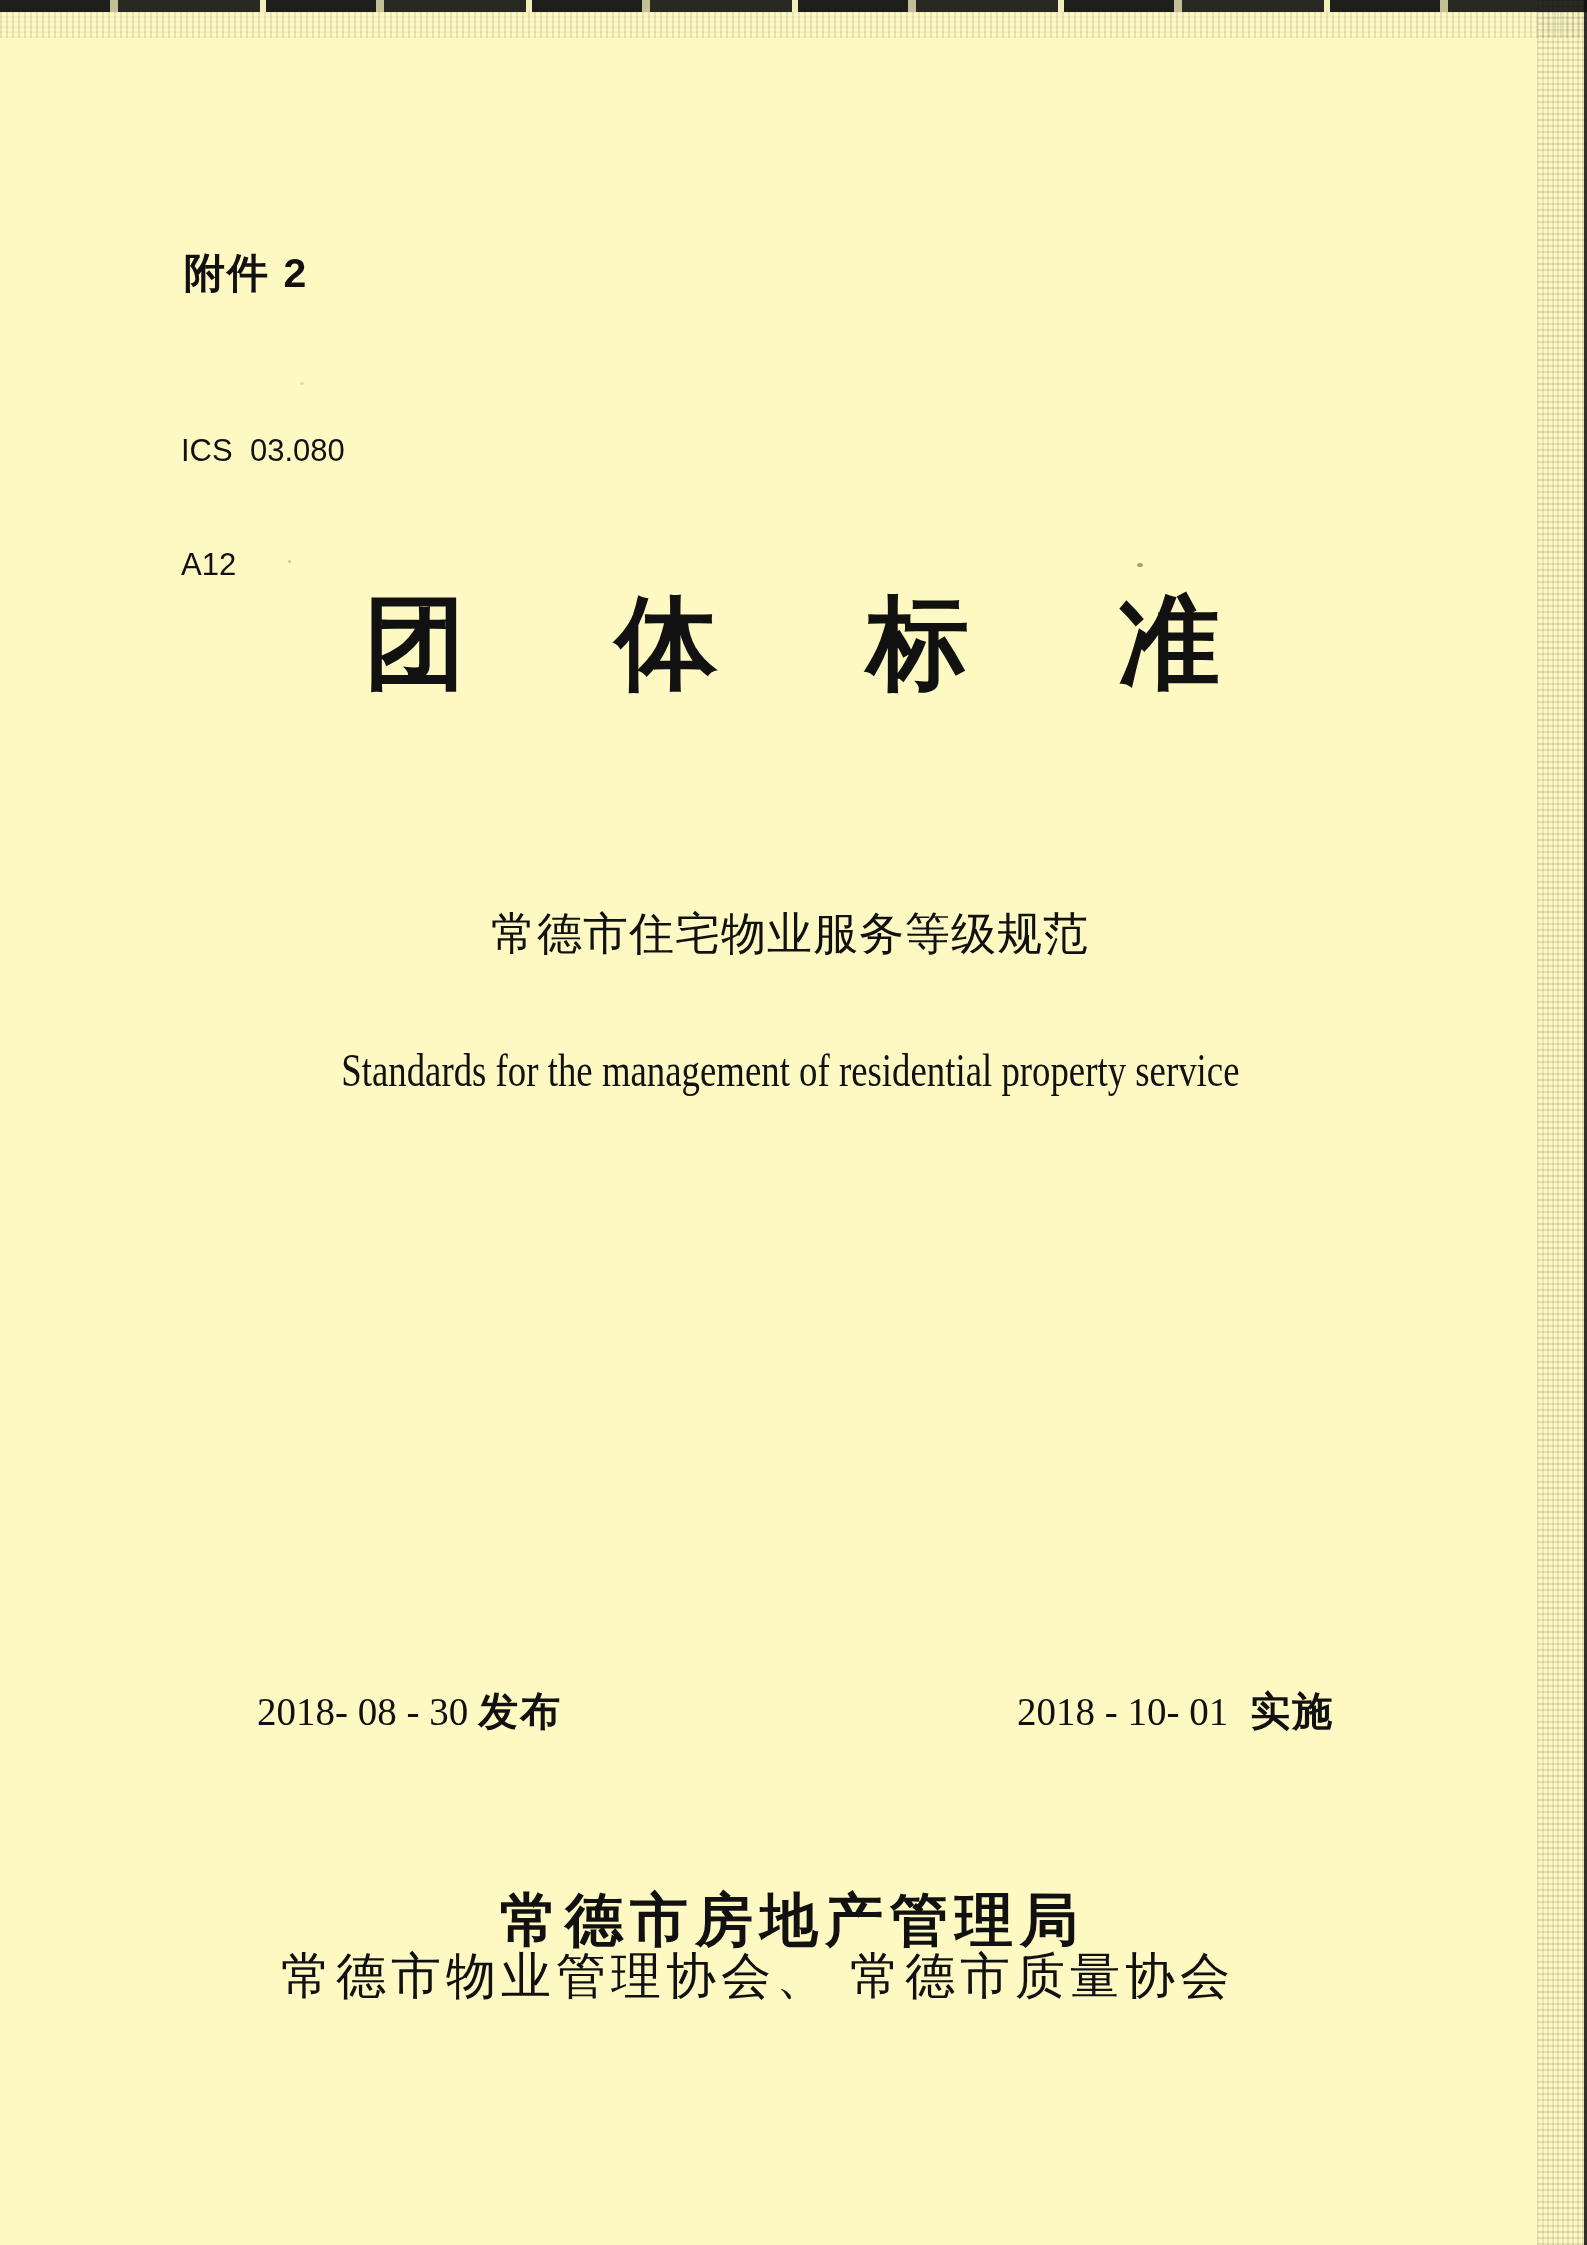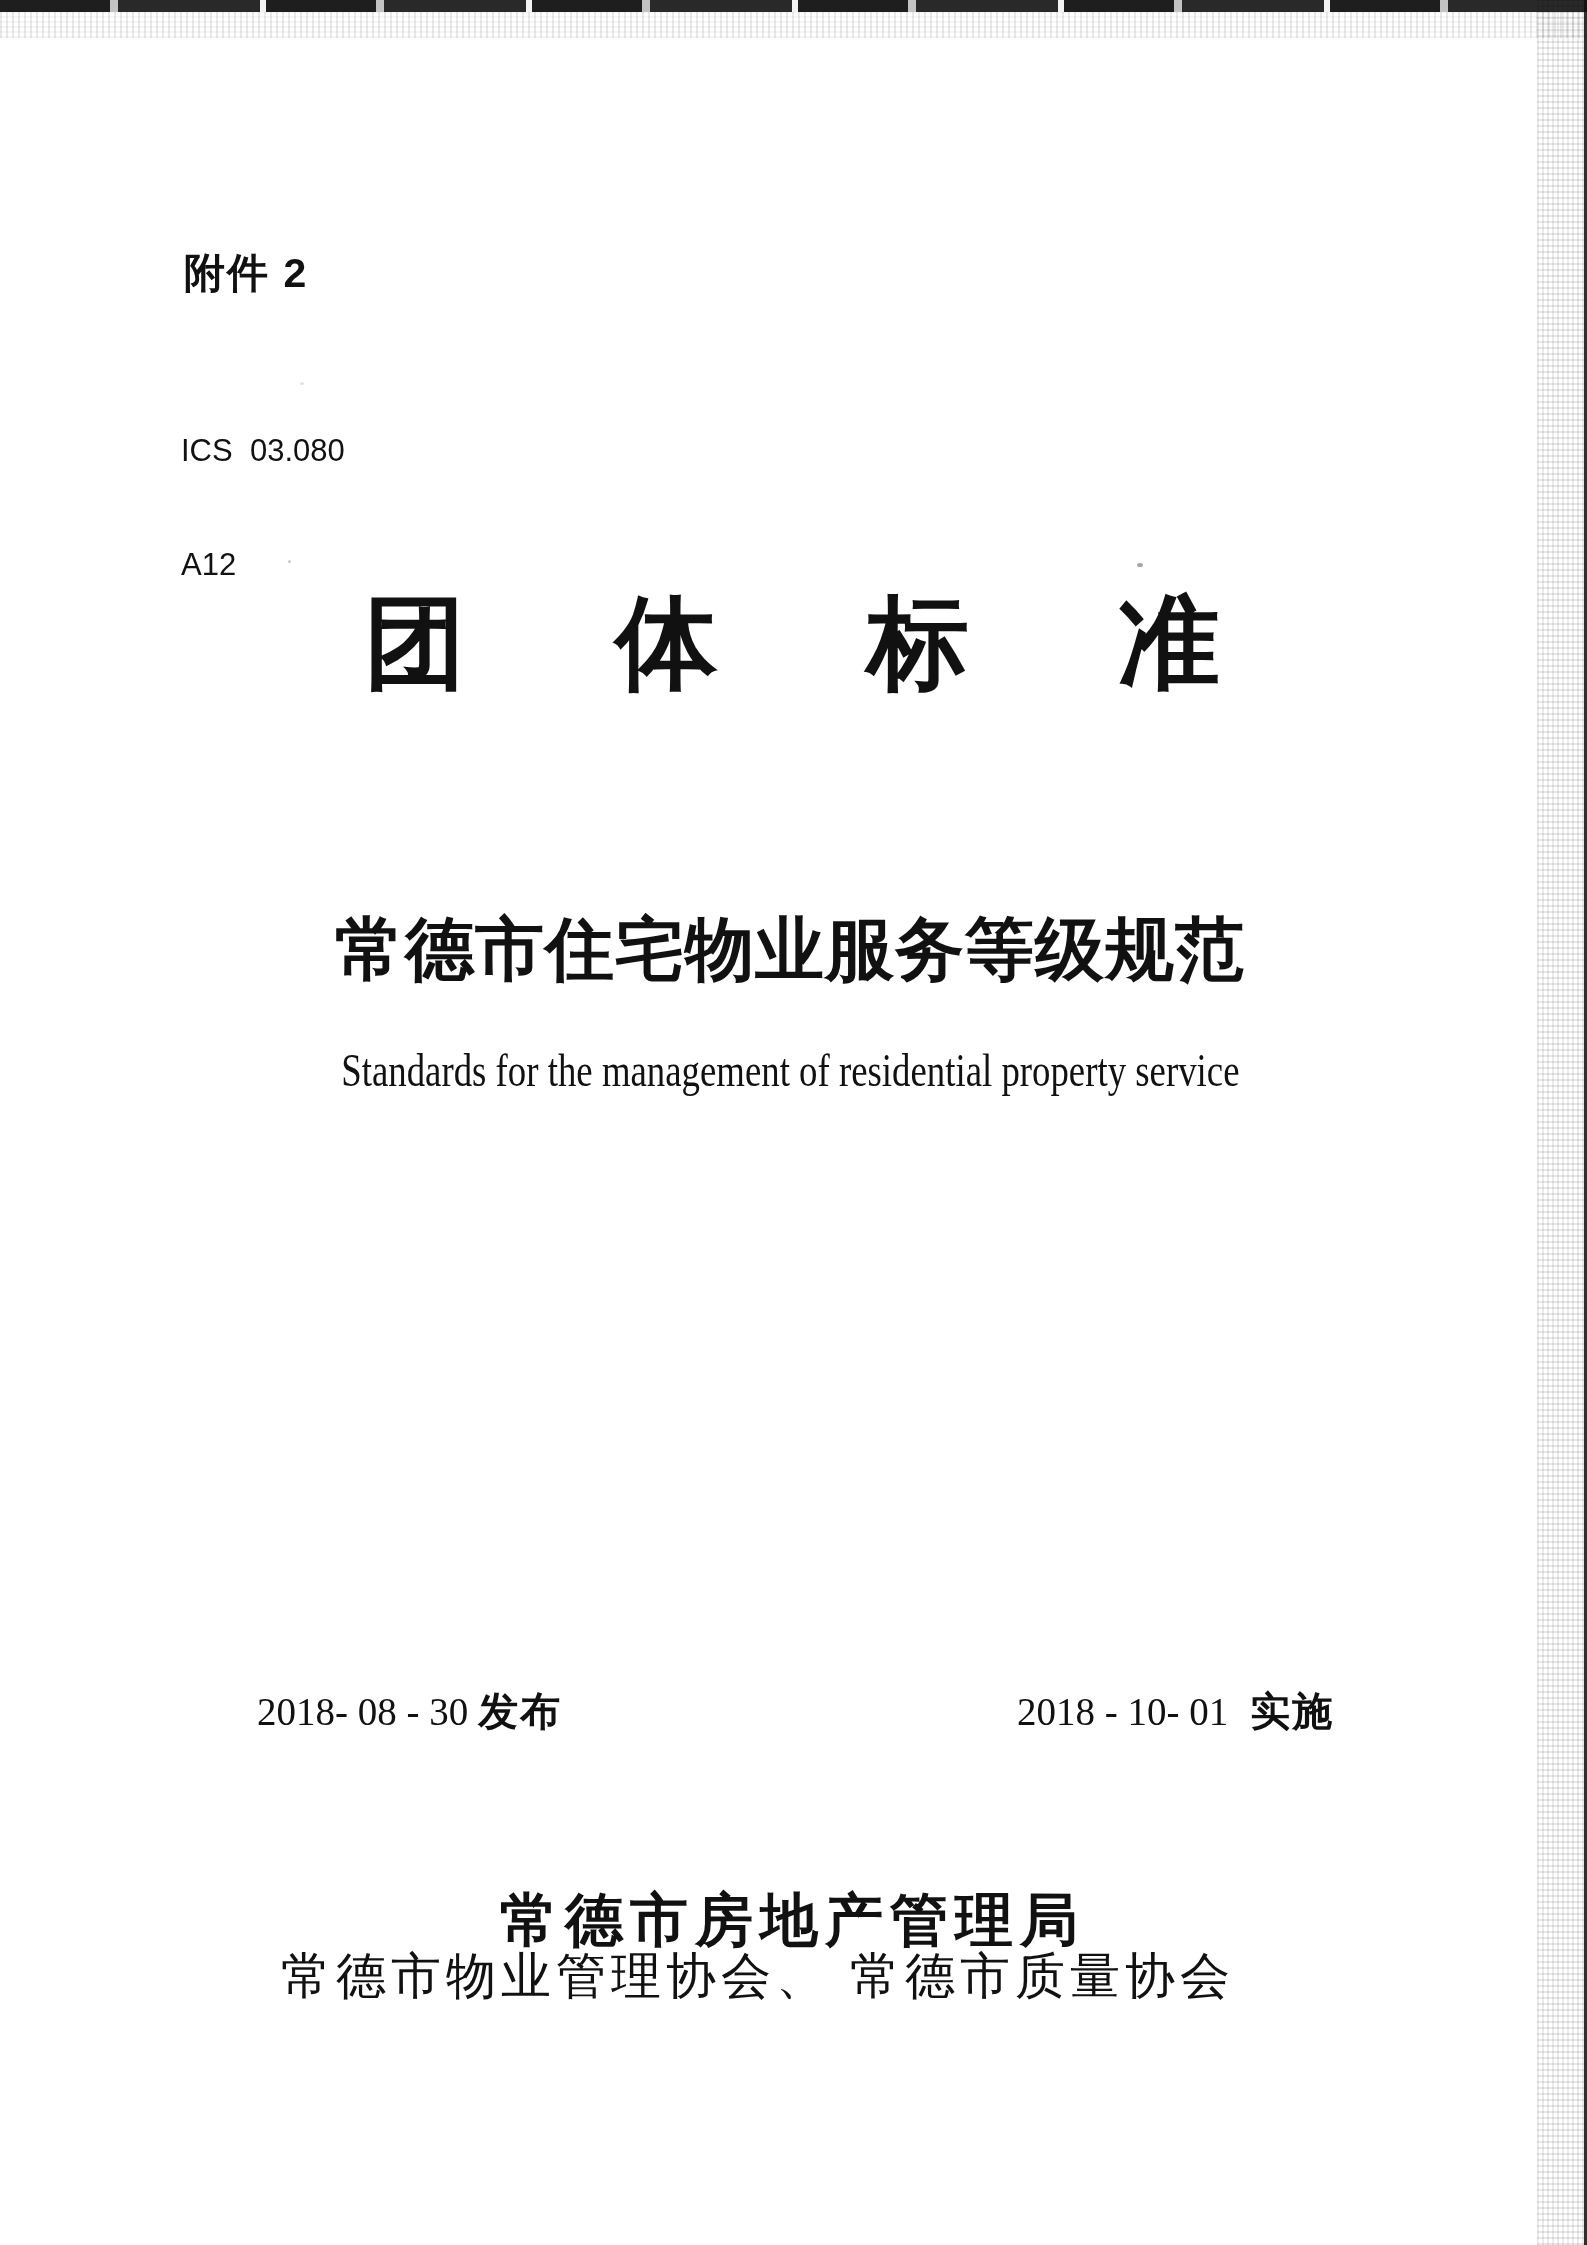--- a/index.html
+++ b/index.html
@@ -1,19 +1,19 @@
 <!DOCTYPE html>
 <html><head>
 <meta charset="utf-8">
 <style>
   html,body{margin:0;padding:0;background:#e8e8e8;}
   .page{
     position:relative;
     width:1587px;height:2245px;
-    background:#ffffff;
+    background:#fef9c3;
     overflow:hidden;
     font-family:"Liberation Sans",sans-serif;
     color:#111111;
   }
   
   .scan-top{
     position:absolute;left:0;top:0;width:100%;height:12px;
     background:
       repeating-linear-gradient(90deg,
         rgba(18,18,18,.95) 0 110px,
@@ -56,21 +56,21 @@
   .main-title{
     position:absolute;left:364px;top:590px;width:856px;height:112px;
     display:flex;justify-content:space-between;align-items:flex-start;
   }
   .main-title .char{
     font-size:102px;line-height:1.05;font-weight:900;
   }
   .title-cn{
     position:absolute;left:0;top:904px;width:1580px;
     text-align:center;
-    font-size:69px;font-weight:700;letter-spacing:1px;
+    font-size:45px;font-weight:400;letter-spacing:1px;
     white-space:pre;
   }
   .title-en{
     position:absolute;left:0;top:1044px;width:1580px;
     text-align:center;
     font-family:"Liberation Serif",serif;
     font-size:46px;
   }
   .title-en .squeeze{
     display:inline-block;

